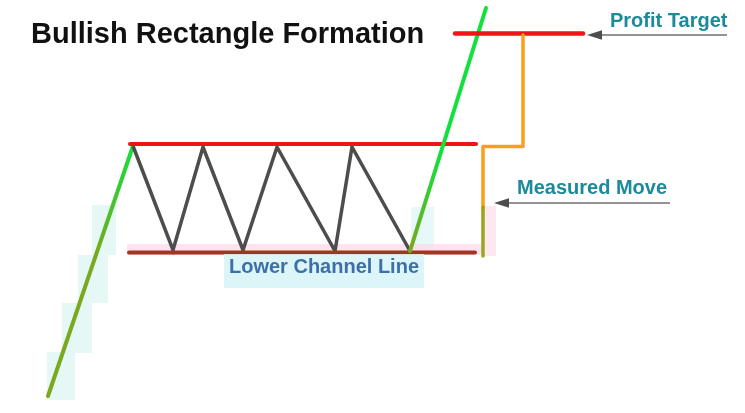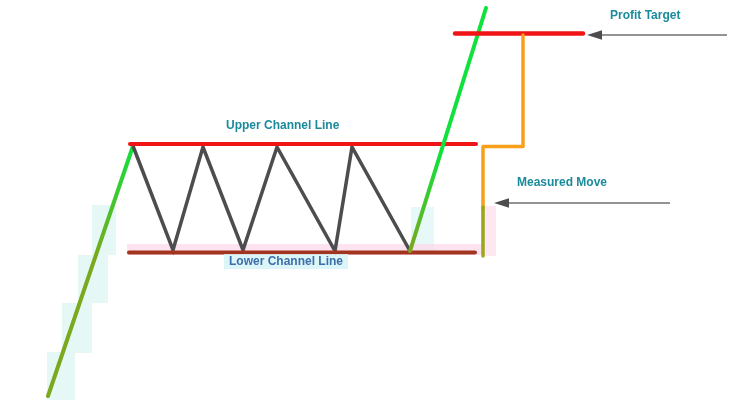--- a/index.html
+++ b/index.html
@@ -5,23 +5,23 @@
   html,body{margin:0;padding:0;background:#ffffff;}
   .stage{
     position:relative;width:745px;height:413px;background:#ffffff;overflow:hidden;
     font-family:"Liberation Sans","DejaVu Sans",sans-serif;
   }
   .stage svg{position:absolute;left:0;top:0;}
   .title{
     position:absolute;left:31px;top:17px;
     font-size:29px;font-weight:700;color:#111111;white-space:nowrap;
   }
-  .lbl{position:absolute;font-size:12px;font-weight:700;white-space:nowrap;line-height:1.15;}
+  .lbl{position:absolute;font-size:20px;font-weight:700;white-space:nowrap;line-height:1.15;}
   .lbl-teal{color:#1b8a9b;}
-  .lbl-blue{color:#3d6fa9;background:rgba(213,243,248,0.85);padding:1px 5px 0 5px;}
+  .lbl-blue{color:#3d6fa9;background:rgba(213,243,248,0.85);padding:1px 5px 10px 5px;}
   .lbl-upper{left:226px;top:119px;}
   .lbl-lower{left:224px;top:254px;}
   .lbl-profit{left:610px;top:9px;}
   .lbl-measured{left:517px;top:176px;}
 </style>
 </head>
 <body>
 
 <div class="stage">
 
@@ -67,19 +67,19 @@
     <g>
       <line x1="727" y1="35" x2="599" y2="35" stroke-width="1.6" stroke="#6f6f6f"></line>
       <polygon points="587,35 602,30.2 602,39.8" fill="#4d4d4d"></polygon>
     </g>
     <g>
       <line x1="670" y1="203" x2="506" y2="203" stroke-width="1.6" stroke="#6f6f6f"></line>
       <polygon points="494,203 509,198.2 509,207.8" fill="#4d4d4d"></polygon>
     </g>
   </svg>
 
+  <div class="title">Bullish Rectangle Formation</div>
 
-  <div class="lbl lbl-teal lbl-upper">Upper Channel Line</div>
   <div class="lbl lbl-blue lbl-lower">Lower Channel Line</div>
   <div class="lbl lbl-teal lbl-profit">Profit Target</div>
   <div class="lbl lbl-teal lbl-measured">Measured Move</div>
 
 </div>
 
 </body></html>

